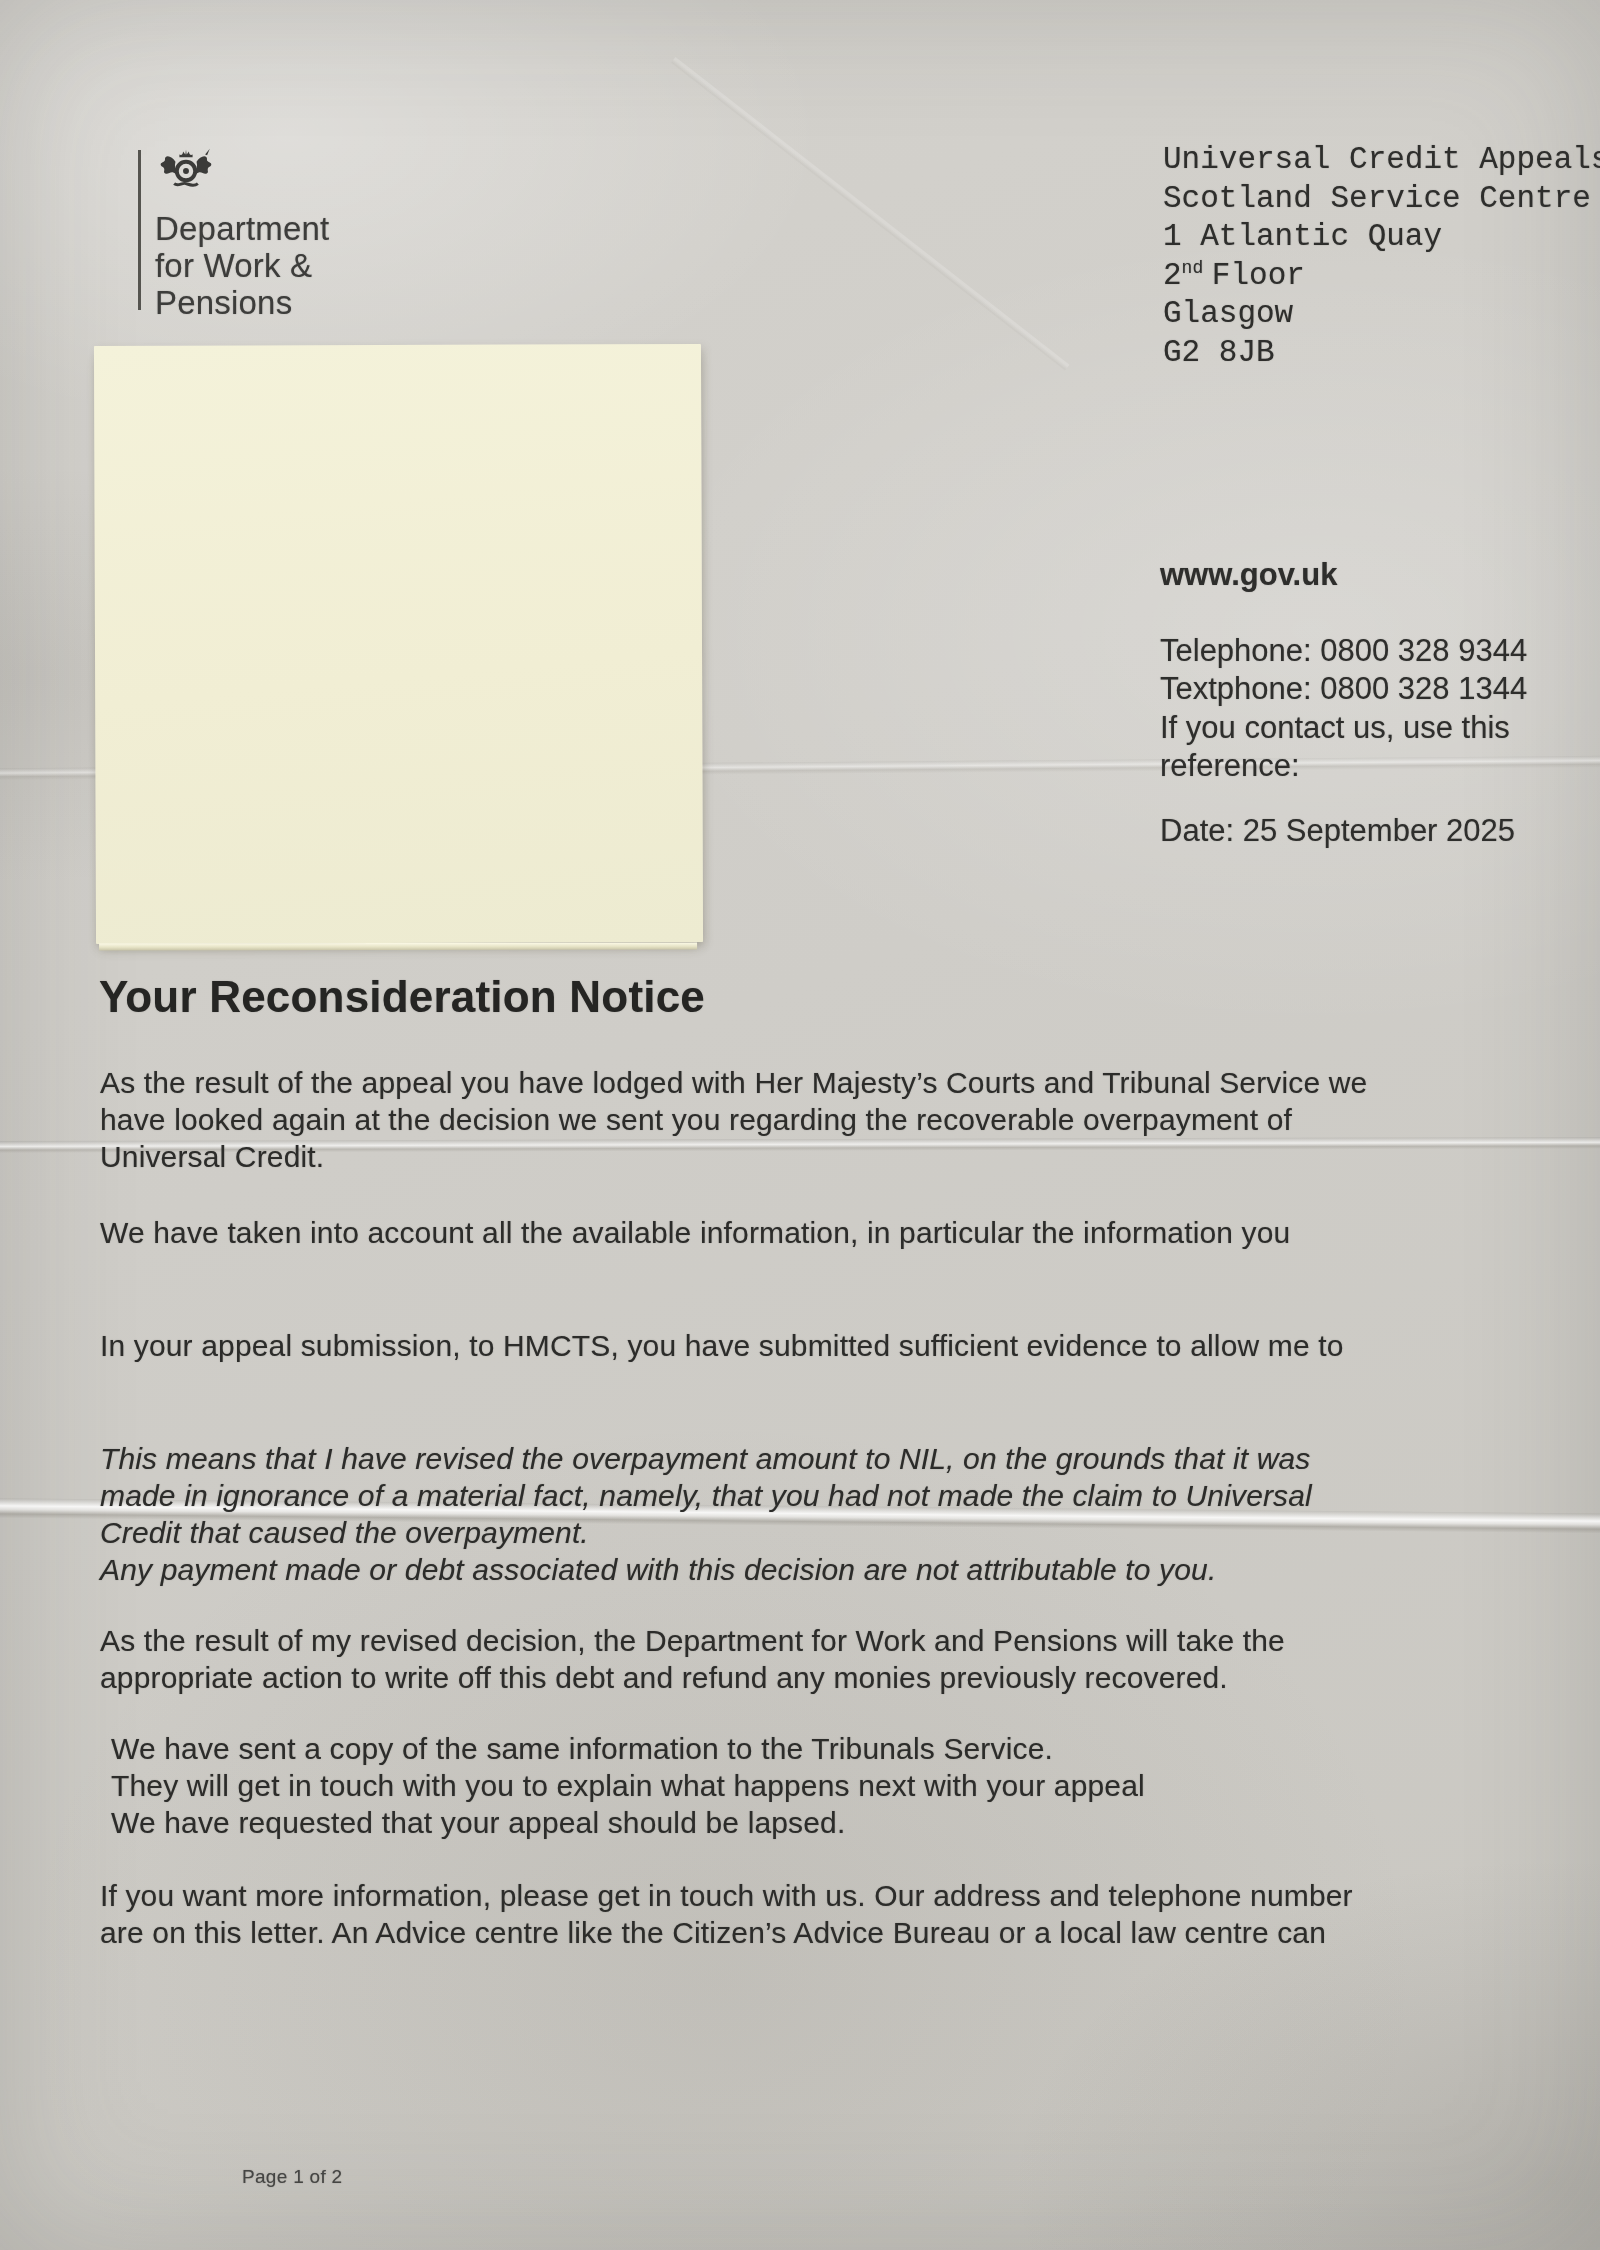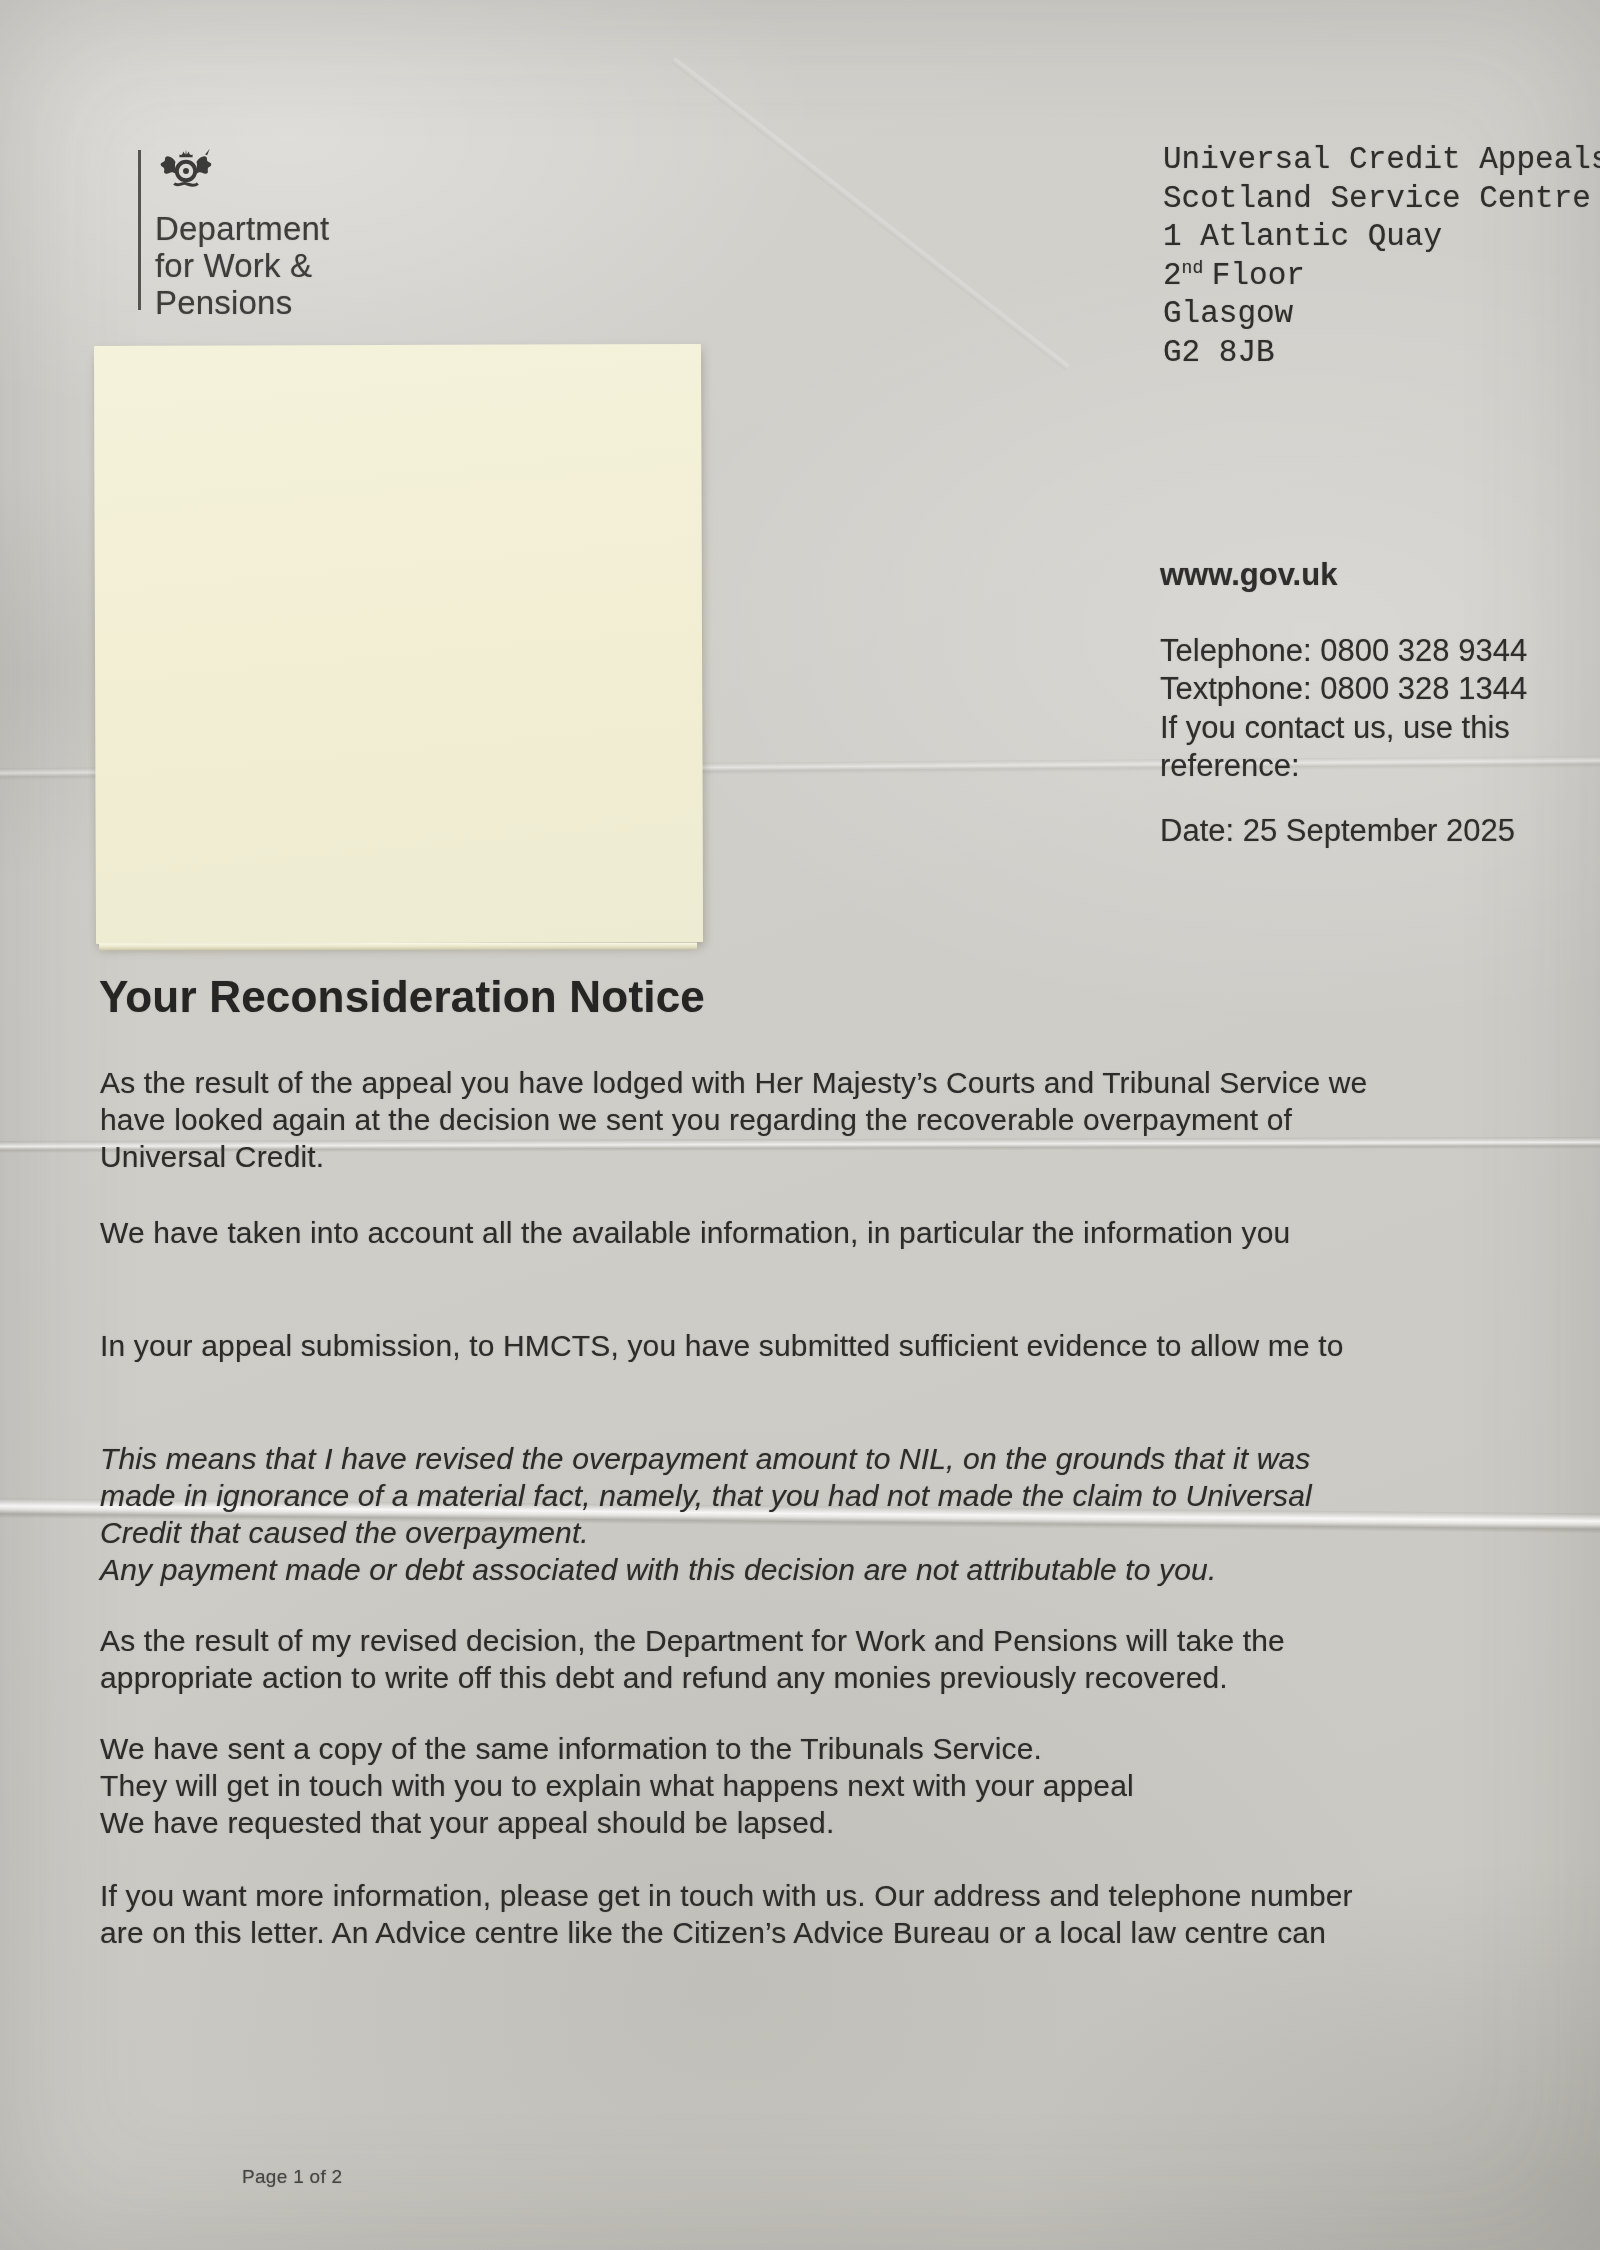--- a/index.html
+++ b/index.html
@@ -66,21 +66,21 @@
   
   .contact{position:absolute;left:1160px;top:556px;font-size:31px;line-height:38.5px;color:#2e2e2c;white-space:nowrap;}
   .contact .site{font-weight:700;margin-bottom:37px;}
   .date-line{position:absolute;left:1160px;top:813px;font-size:31px;color:#2e2e2c;white-space:nowrap;}
 
   
   .title{position:absolute;left:99px;top:972px;font-size:44px;font-weight:700;color:#252523;letter-spacing:0.2px;white-space:nowrap;}
   .para{position:absolute;left:100px;width:1440px;font-size:30px;line-height:37px;color:#2c2c2a;letter-spacing:0.15px;}
   .para .ln{white-space:nowrap;position:relative;}
   .p1{top:1064px;} .p2{top:1214px;} .p3{top:1327px;} .p4{top:1440px;font-style:italic;}
-  .p5{top:1622px;} .p6{top:1730px;} .p7{top:1877px;}
+  .p5{top:1622px;} .p6{top:1730px;margin-left:11px;} .p7{top:1877px;}
 
   
   .redaction-sticker{
     position:absolute;left:918px;top:-7px;width:293px;height:62px;
     transform:rotate(-0.7deg);
     background:linear-gradient(100deg,#ece2a6 0%,#f0e8b2 35%,#e9df9f 70%,#e6db9a 100%);
     border-bottom:4px solid #d5c88a;
     box-shadow:1px 3px 4px rgba(95,88,55,0.25);
   }
   .redaction-sticker::before{

